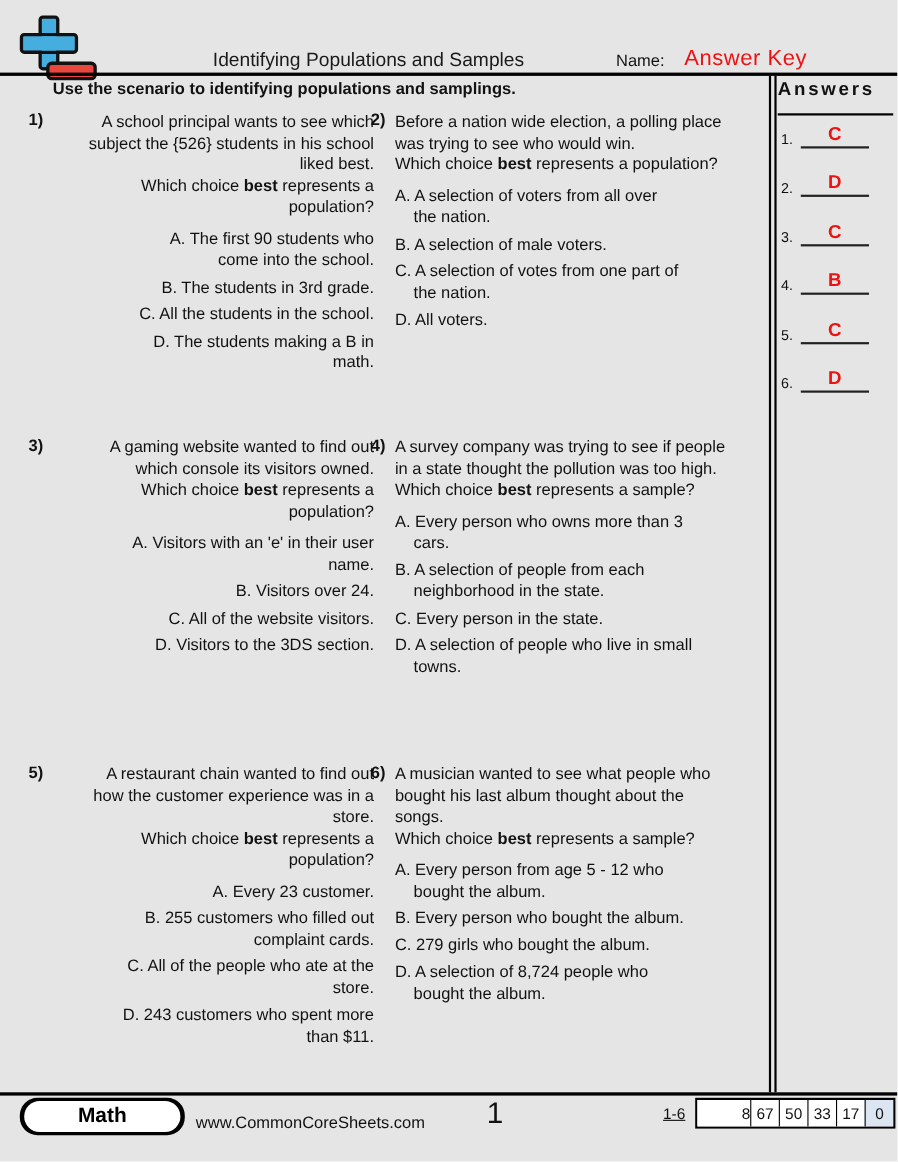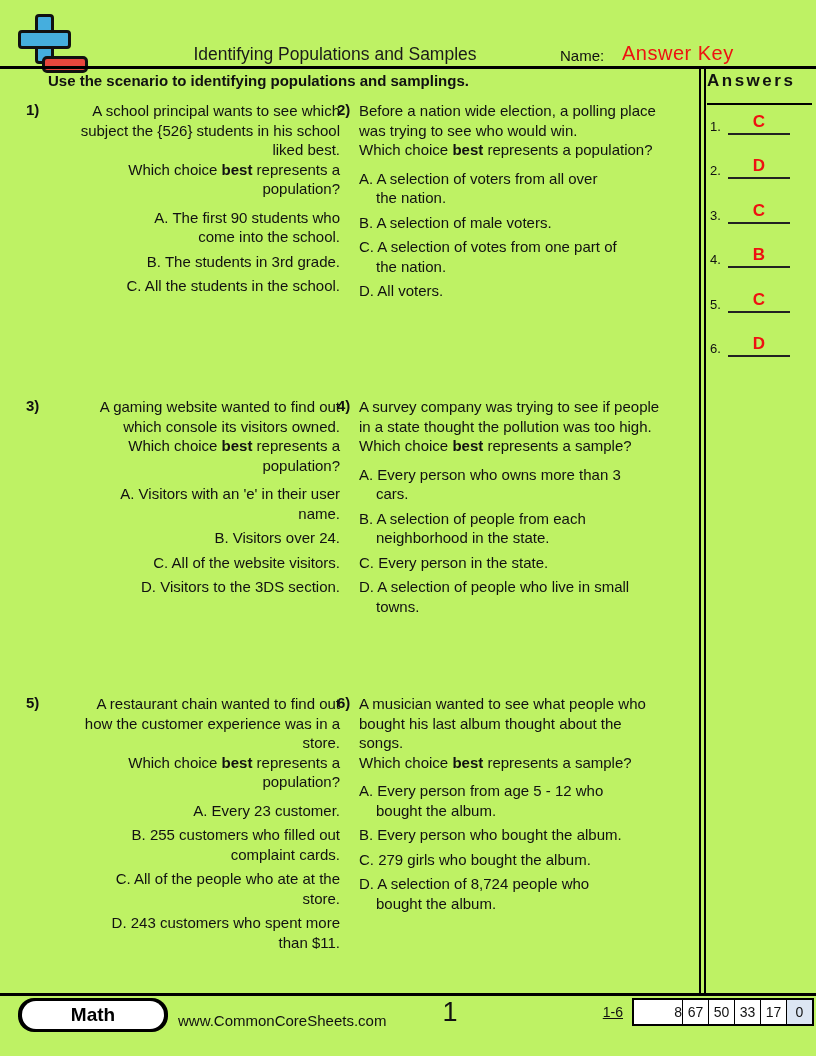--- a/index.html
+++ b/index.html
@@ -1,19 +1,19 @@
 <!DOCTYPE html>
 <html><head>
 <meta charset="utf-8">
 <style>
   * { margin:0; padding:0; box-sizing:border-box; }
   html,body { background:#ffffff; }
   .page {
     position:relative; width:816px; height:1056px; margin:0 auto;
-    background:#bef264; overflow:hidden;
+    background:#e5e5e5; overflow:hidden;
     font-family:"Liberation Sans", sans-serif; color:#111111;
   }
 
   
   .logo { position:absolute; left:18px; top:14px; width:62px; height:58px; }
   .logo .pv { position:absolute; left:17px; top:0;  width:19px; height:50px; background:#45aede; border:3px solid #111; border-radius:4px; }
   .logo .ph { position:absolute; left:0;  top:16px; width:53px; height:19px; background:#45aede; border:3px solid #111; border-radius:4px; }
   .logo .pc { position:absolute; left:20px; top:19px; width:13px; height:13px; background:#45aede; }
   .logo .minus { position:absolute; left:24px; top:42px; width:46px; height:17px; background:#e9473d; border:3px solid #111; border-radius:5px; }
   .title { position:absolute; left:140px; top:44px; width:390px; text-align:center; font-size:17.5px; color:#1a1a1a; }
@@ -109,20 +109,22 @@
       <div class="scenario">A school principal wants to see which
 subject the {526} students in his school
 liked best.</div>
       <div class="qline"><span>Which choice </span><b>best</b><span> represents a
 population?</span></div>
       <div class="choices">
         <div class="choice">A. The first 90 students who
 come into the school.</div>
         <div class="choice">B. The students in 3rd grade.</div>
         <div class="choice">C. All the students in the school.</div>
+        <div class="choice">D. The students making a B in
+math.</div>
       </div>
     </div>
   </div>
 
   <div class="question" style="left:337px; top:101px;">
     <div class="q-num">2)</div>
     <div class="q-body col2">
       <div class="scenario">Before a nation wide election, a polling place
 was trying to see who would win.</div>
       <div class="qline"><span>Which choice </span><b>best</b><span> represents a population?</span></div>

